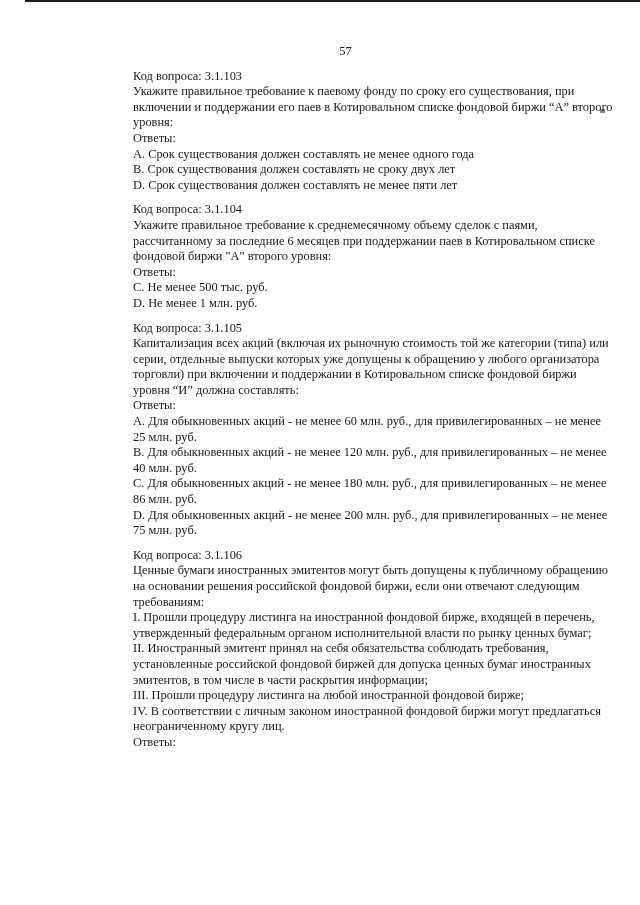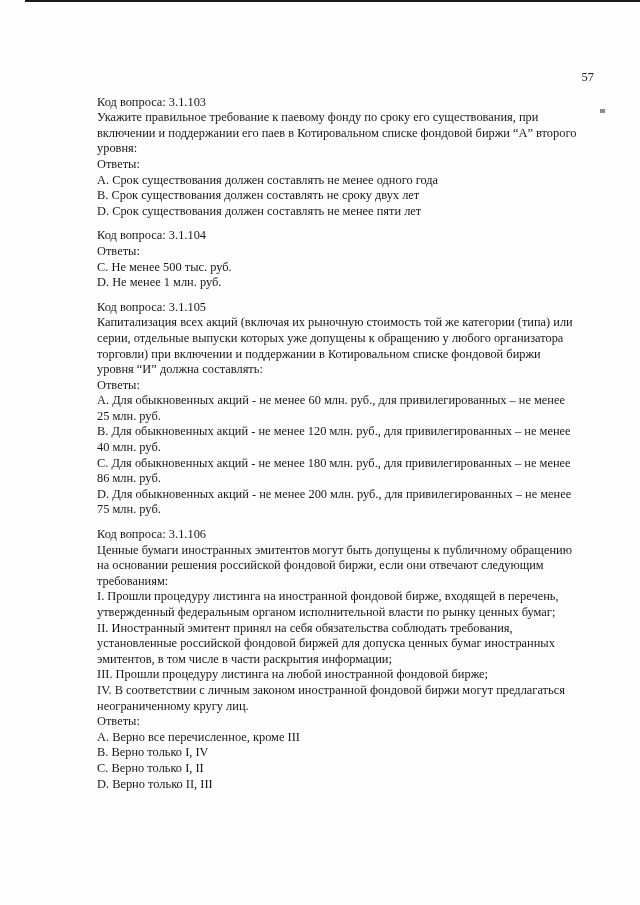--- a/index.html
+++ b/index.html
@@ -36,32 +36,33 @@
   
   #content {
     position: absolute;
     top: 0;
     left: 97px;
     width: 497px;
     font-size: 12.4px;
     line-height: 15.6px;
   }
   .page-number {
-    margin-top: 70px;
-    text-align: right;
+    margin-top: 44px;
+    text-align: center;
     white-space: pre;
   }
   .question {
     margin-top: 9px;
   }
   .question:first-of-type {
     margin-top: 12px;
   }
   .line, .pre {
     white-space: pre;
+    margin-left: 36px;
   }
 </style>
 </head>
 <body>
 
 <div id="page">
   <div id="edge-line"></div>
   <div id="speck"></div>
 
   <div id="content">
@@ -76,20 +77,23 @@
     <div class="line">Ответы:</div>
     <div>
           <div class="pre">A. Срок существования должен составлять не менее одного года</div>
           <div class="pre">B. Срок существования должен составлять не сроку двух лет</div>
           <div class="pre">D. Срок существования должен составлять не менее пяти лет</div>
         </div>
   </div>
 
   <div class="question">
     <div class="line">Код вопроса: 3.1.104</div>
+    <div class="pre">Укажите правильное требование к среднемесячному объему сделок с паями,
+рассчитанному за последние 6 месяцев при поддержании паев в Котировальном списке
+фондовой биржи "А" второго уровня:</div>
 
     <div class="line">Ответы:</div>
     <div>
           <div class="pre">C. Не менее 500 тыс. руб.</div>
           <div class="pre">D. Не менее 1 млн. руб.</div>
         </div>
   </div>
 
   <div class="question">
     <div class="line">Код вопроса: 3.1.105</div>
@@ -118,21 +122,15 @@
 требованиям:</div>
     <div class="pre">I. Прошли процедуру листинга на иностранной фондовой бирже, входящей в перечень,
 утвержденный федеральным органом исполнительной власти по рынку ценных бумаг;
 II. Иностранный эмитент принял на себя обязательства соблюдать требования,
 установленные российской фондовой биржей для допуска ценных бумаг иностранных
 эмитентов, в том числе в части раскрытия информации;
 III. Прошли процедуру листинга на любой иностранной фондовой бирже;
 IV. В соответствии с личным законом иностранной фондовой биржи могут предлагаться
 неограниченному кругу лиц.</div>
     <div class="line">Ответы:</div>
-    <div>
-          <div class="pre">A. Верно все перечисленное, кроме III</div>
-          <div class="pre">B. Верно только I, IV</div>
-          <div class="pre">C. Верно только I, II</div>
-          <div class="pre">D. Верно только II, III</div>
-        </div>
   </div>
 </div>
 </div>
 
 </body></html>

